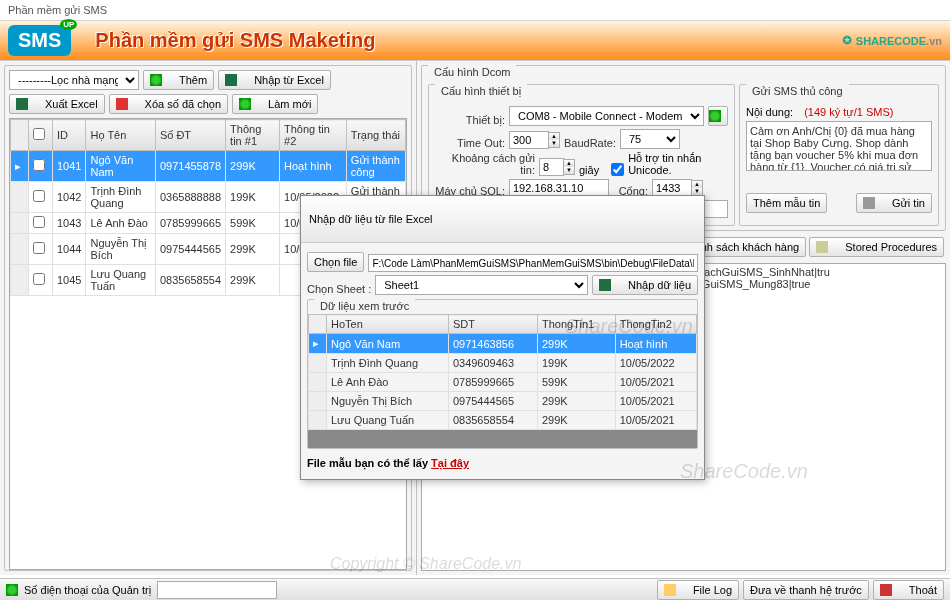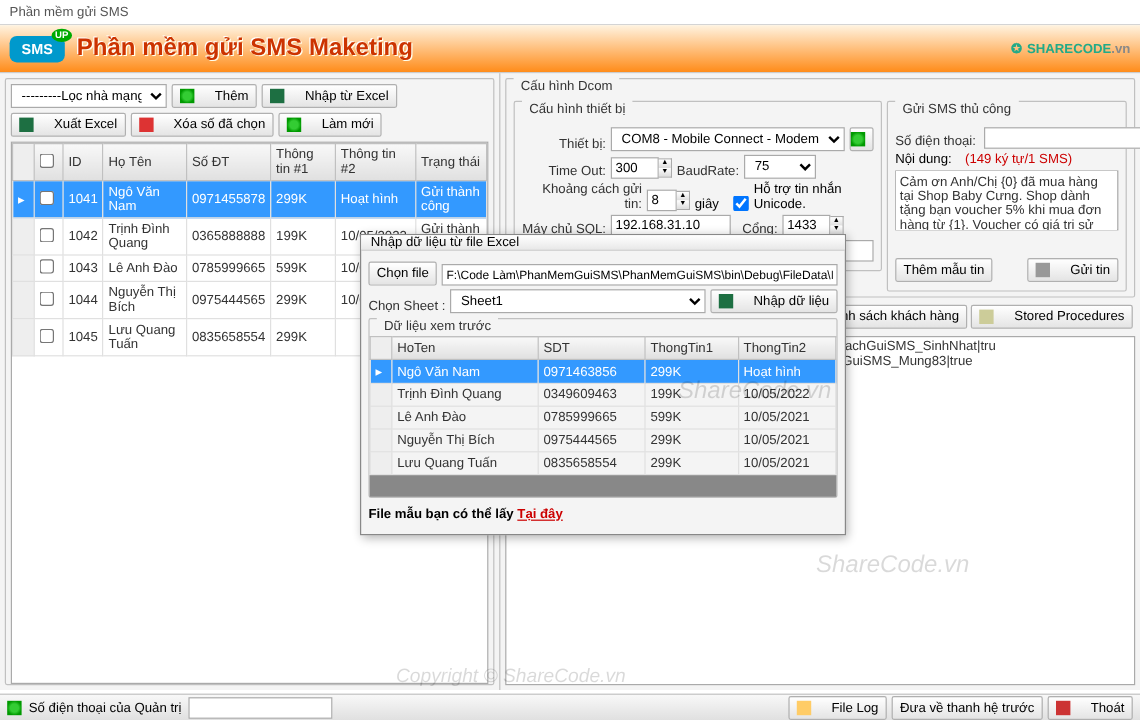--- a/index.html
+++ b/index.html
@@ -1,19 +1,19 @@
 <!DOCTYPE html>
 <html><head>
 <meta charset="utf-8">
 <style>
 *{box-sizing:border-box;margin:0;padding:0;font-family:Tahoma,Segoe UI,sans-serif;font-size:11px}
 body{background:#fff;width:950px;height:600px;overflow:hidden;position:relative}
 .titlebar{background:#fff;border-bottom:1px solid #d4d4d4;padding:4px 8px;color:#555;font-size:11px}
 .banner{height:40px;background:linear-gradient(180deg,#fff3e0 0%,#ff8c1a 100%);display:flex;align-items:center;padding:0 8px;position:relative;border-bottom:1px solid #ccc}
-.logo-sms{background:#0099cc;color:#fff;font-weight:bold;padding:4px 10px;border-radius:6px;font-size:12px;margin-right:10px;position:relative}
+.logo-sms{background:#0099cc;color:#fff;font-weight:bold;padding:4px 10px;border-radius:6px;font-size:20px;margin-right:24px;position:relative}
 .logo-sms::after{content:"UP";position:absolute;top:-6px;right:-6px;background:#0a0;color:#fff;font-size:8px;padding:1px 3px;border-radius:50%}
 .banner-title{font-size:20px;font-weight:bold;color:#cc3300;text-shadow:1px 1px 0 #ffe,-1px -1px 0 #fff}
 .banner-right{margin-left:auto;display:flex;align-items:center;gap:4px;color:#333;font-size:15px;font-weight:bold}
 .sc-logo{color:#888}
 .sc-logo .g{color:#2a8}
 .main{display:flex;height:calc(600px - 40px - 24px - 22px);background:#f4f4f4}
 .left-pane{width:510px;border-right:1px solid #c0c0c0;display:flex;flex-direction:column}
 .right-pane{flex:1;display:flex;flex-direction:column}
 .group{border:1px solid #c0c0c0;margin:4px;background:#f4f4f4;border-radius:2px}
 .group-title{font-size:11px;color:#333;padding:2px 6px;background:#f4f4f4;margin-top:-8px;margin-left:6px;display:inline-block}
@@ -39,21 +39,21 @@
 .form-row{display:flex;align-items:flex-end;gap:4px;margin:3px 0}
 .form-row label{min-width:70px;text-align:right;color:#333}
 .inp{border:1px solid #aaa;background:#fff;padding:2px 3px;height:18px;font-size:11px}
 .spin{display:flex;align-items:center}
 .spin .inp{width:40px}
 .spin-btns{display:flex;flex-direction:column;border:1px solid #aaa;border-left:none}
 .spin-btns span{font-size:6px;line-height:7px;padding:0 2px;background:linear-gradient(#fff,#ddd);cursor:pointer}
 .textarea{border:1px solid #aaa;background:#fff;padding:3px;font-size:11px;width:100%;height:50px;resize:none;color:#333}
 .red{color:#c00}
 .dialog{position:absolute;left:300px;top:195px;width:405px;background:#f4f4f4;border:1px solid #888;box-shadow:2px 2px 8px rgba(0,0,0,.3);z-index:10}
-.dlg-title{background:linear-gradient(#fff,#e8e8e8);padding:0 8px;border-bottom:1px solid #ccc;font-size:11px}
+.dlg-title{background:linear-gradient(#fff,#e8e8e8);padding:17px 8px;border-bottom:1px solid #ccc;font-size:11px}
 .dlg-body{padding:6px}
 .watermark{position:absolute;color:rgba(0,0,0,.15);font-size:20px;font-style:italic;pointer-events:none;z-index:20}
 .statusbar{position:absolute;bottom:0;left:0;right:0;height:22px;background:linear-gradient(#f8f8f8,#e0e0e0);border-top:1px solid #c0c0c0;display:flex;align-items:center;padding:0 6px;gap:6px}
 .statusbar .right{margin-left:auto;display:flex;gap:4px}
 .log-area{flex:1;background:#fff;border:1px solid #aaa;margin:4px;padding:2px;font-size:10px;color:#333;overflow:hidden;white-space:nowrap}
 .cfg-top{display:flex;gap:4px}
 .cfg-left{flex:1}
 .cfg-right{width:200px}
 </style>
 </head>
@@ -225,24 +225,20 @@
                   <label>Tên CSDL:</label>
                   <input class="inp" style="flex: 1 1 0%;" value="PhanMemGuiSMS">
                 </div>
             </div>
           </div>
         </div>
         <div class="cfg-right">
           <div class="group" style="margin:0;height:100%">
             <span class="group-title">Gửi SMS thủ công</span>
             <div class="group-body">
-              <div class="form-row">
-                  <label style="min-width:70px;text-align:left">Số điện thoại:</label>
-                  <input class="inp" style="flex: 1 1 0%;">
-                </div>
               <div class="form-row"><span>Nội dung:</span>&nbsp;<span class="red">(149 ký tự/1 SMS)</span></div>
               <textarea class="textarea" style="">Cảm ơn Anh/Chị {0} đã mua hàng tại Shop Baby Cưng. Shop dành tặng bạn voucher 5% khi mua đơn hàng từ {1}. Voucher có giá trị sử dụng đến hết ngày {2}</textarea>
               <div class="form-row" style="margin-top:20px">
                   <button class="btn">Thêm mẫu tin</button>
                   <span style="flex:1"></span>
                   <button class="btn">
                     <span class="ico ico-mail"></span>
                     <span>Gửi tin</span>
                   </button>
                 </div>

